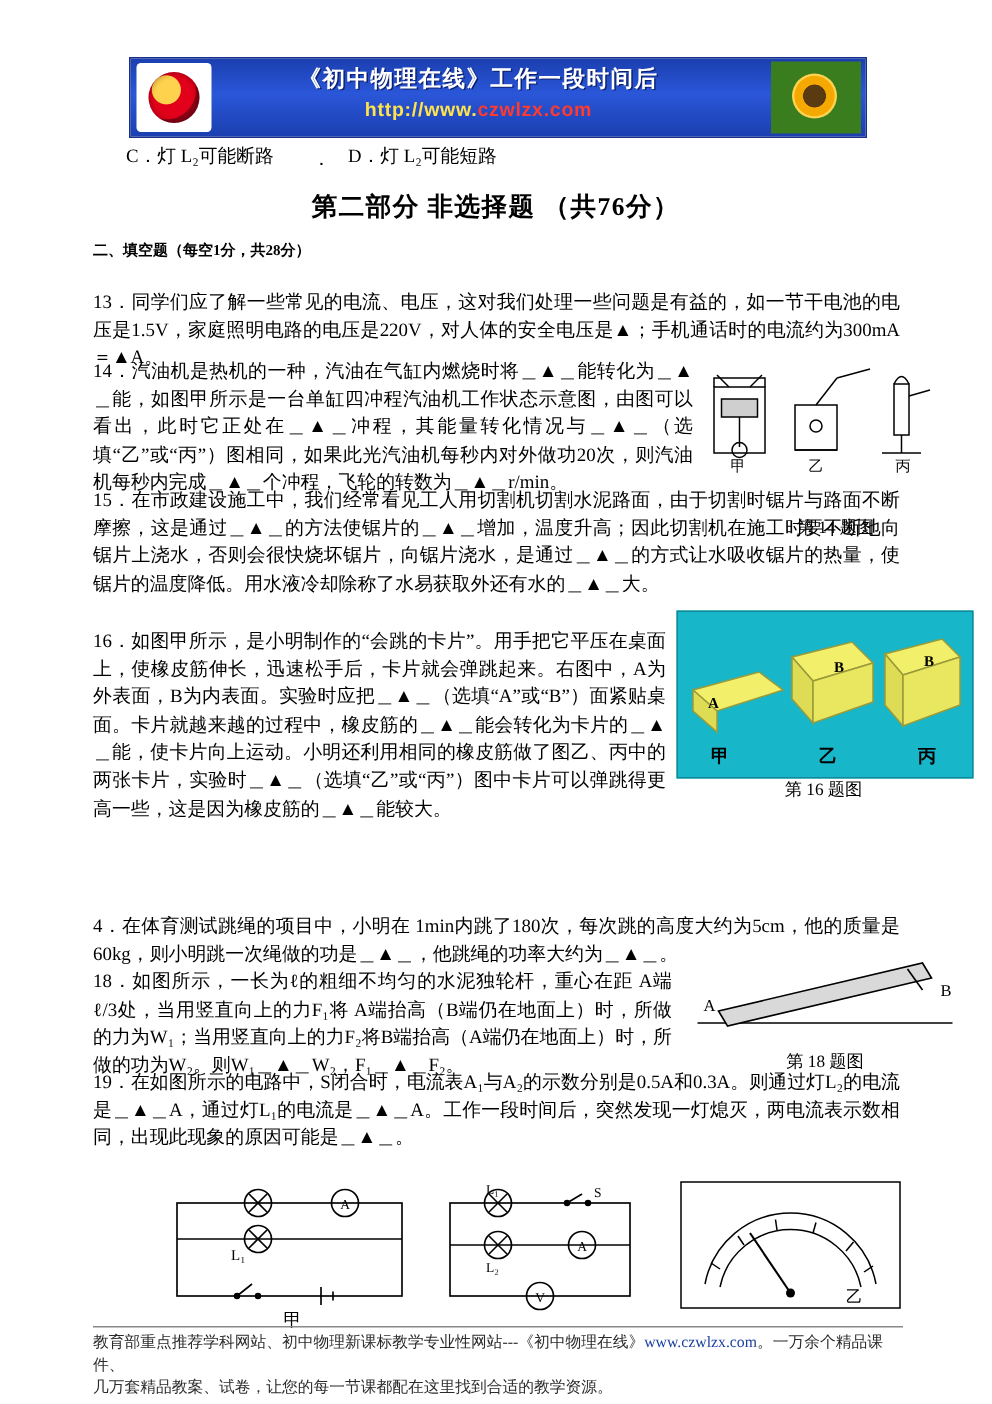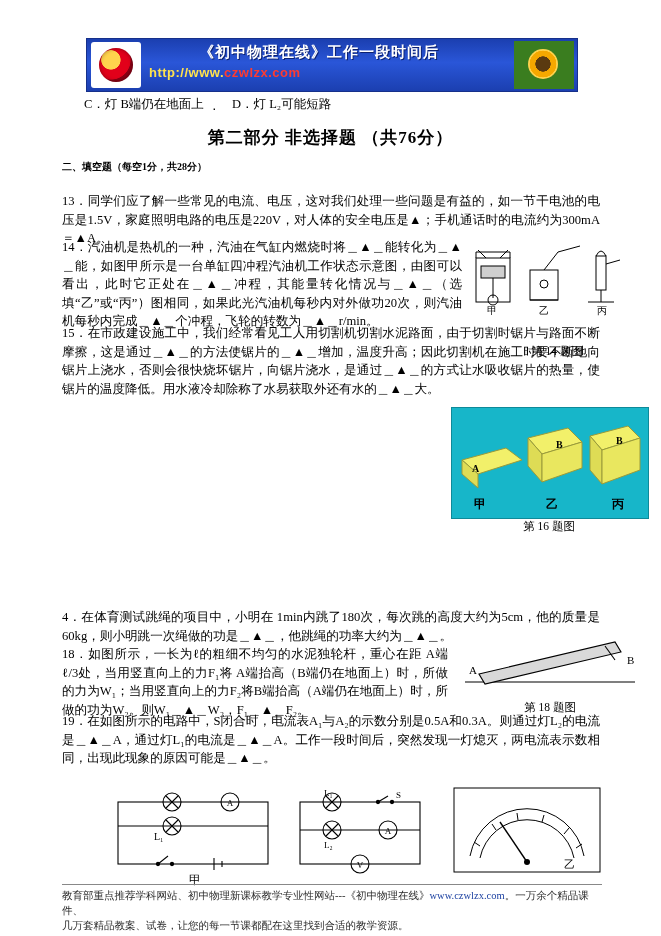--- a/index.html
+++ b/index.html
@@ -32,21 +32,21 @@
   }
   .banner-title{
     position:absolute;left:62px;top:4px;width:340px;
     text-align:center;color:#ffffff;font-size:15px;font-weight:bold;
     font-family:"Liberation Serif", serif;
     text-shadow:1px 1px 0 #0c2170;
     letter-spacing:1px;
   }
   .banner-url{
     position:absolute;left:62px;top:26px;width:340px;
-    text-align:left;color:#ffe34d;font-size:13px;font-weight:bold;
+    text-align:center;color:#ffe34d;font-size:13px;font-weight:bold;
     font-family:"Liberation Sans", sans-serif;
     letter-spacing:.5px;
   }
   .banner-url .red{color:#ff3b30;}
   .sunflower{
     position:absolute;right:3px;top:2px;width:60px;height:48px;
     background:#3a7d1f;
   }
   .sunflower .disc{
     position:absolute;left:14px;top:8px;width:30px;height:30px;border-radius:50%;
@@ -90,21 +90,21 @@
     font-size:10.5px;line-height:15px;color:#2b2b2b;
   }
   .footer .blue{color:#1a3fa0;}
   .footline{position:absolute;left:62px;top:884px;width:540px;height:0;border-top:1px solid #888;}
 </style>
 </head>
 <body>
 
 <div class="page">
 
-  <div class="t s12" style="left:84px;top:96px;">C．灯 B端仍在地面上</div>
+  <div class="t s12" style="left:84px;top:96px;">C．灯 L₂可能断路</div>
   <div class="t s12" style="left:208px;top:98px;">．</div>
   <div class="t s12" style="left:232px;top:96px;">D．灯 L₂可能短路</div>
 
   <div class="banner">
     <div class="banner-logo">
         <div class="swirl"></div>
       </div>
     <div class="banner-title">《初中物理在线》工作一段时间后</div>
     <div class="banner-url">
       <span>http://www.</span><span class="red">czwlzx.com</span>
@@ -152,20 +152,21 @@
       </g>
       <text x="24" y="74" font-size="10" font-family="Liberation Serif, serif" text-anchor="middle">甲</text>
       <text x="76" y="74" font-size="10" font-family="Liberation Serif, serif" text-anchor="middle">乙</text>
       <text x="134" y="74" font-size="10" font-family="Liberation Serif, serif" text-anchor="middle">丙</text>
     </svg>
   </div>
   <div class="fig14cap">第 14 题图</div>
 
   <div class="para" style="left:62px;top:324px;width:538px;">15．在市政建设施工中，我们经常看见工人用切割机切割水泥路面，由于切割时锯片与路面不断摩擦，这是通过＿▲＿的方法使锯片的＿▲＿增加，温度升高；因此切割机在施工时要不断地向锯片上浇水，否则会很快烧坏锯片，向锯片浇水，是通过＿▲＿的方式让水吸收锯片的热量，使锯片的温度降低。用水液冷却除称了水易获取外还有水的＿▲＿大。</div>
 
+  <div class="para" style="left:62px;top:418px;width:382px;">16．如图甲所示，是小明制作的“会跳的卡片”。用手把它平压在桌面上，使橡皮筋伸长，迅速松手后，卡片就会弹跳起来。右图中，A为外表面，B为内表面。实验时应把＿▲＿（选填“A”或“B”）面紧贴桌面。卡片就越来越的过程中，橡皮筋的＿▲＿能会转化为卡片的＿▲＿能，使卡片向上运动。小明还利用相同的橡皮筋做了图乙、丙中的两张卡片，实验时＿▲＿（选填“乙”或“丙”）图中卡片可以弹跳得更高一些，这是因为橡皮筋的＿▲＿能较大。</div>
 
   <div class="fig16">
     <svg width="194" height="108" viewBox="0 0 194 108">
 
       <g>
         <polygon points="10,52 54,40 70,52 26,66" fill="#f2f06a" stroke="#9a9a3a"></polygon>
         <polygon points="10,52 26,66 26,80 10,66" fill="#dedc55" stroke="#9a9a3a"></polygon>
         <text x="20" y="64" font-size="10" font-weight="bold" font-family="Liberation Serif, serif">A</text>
       </g>
 

